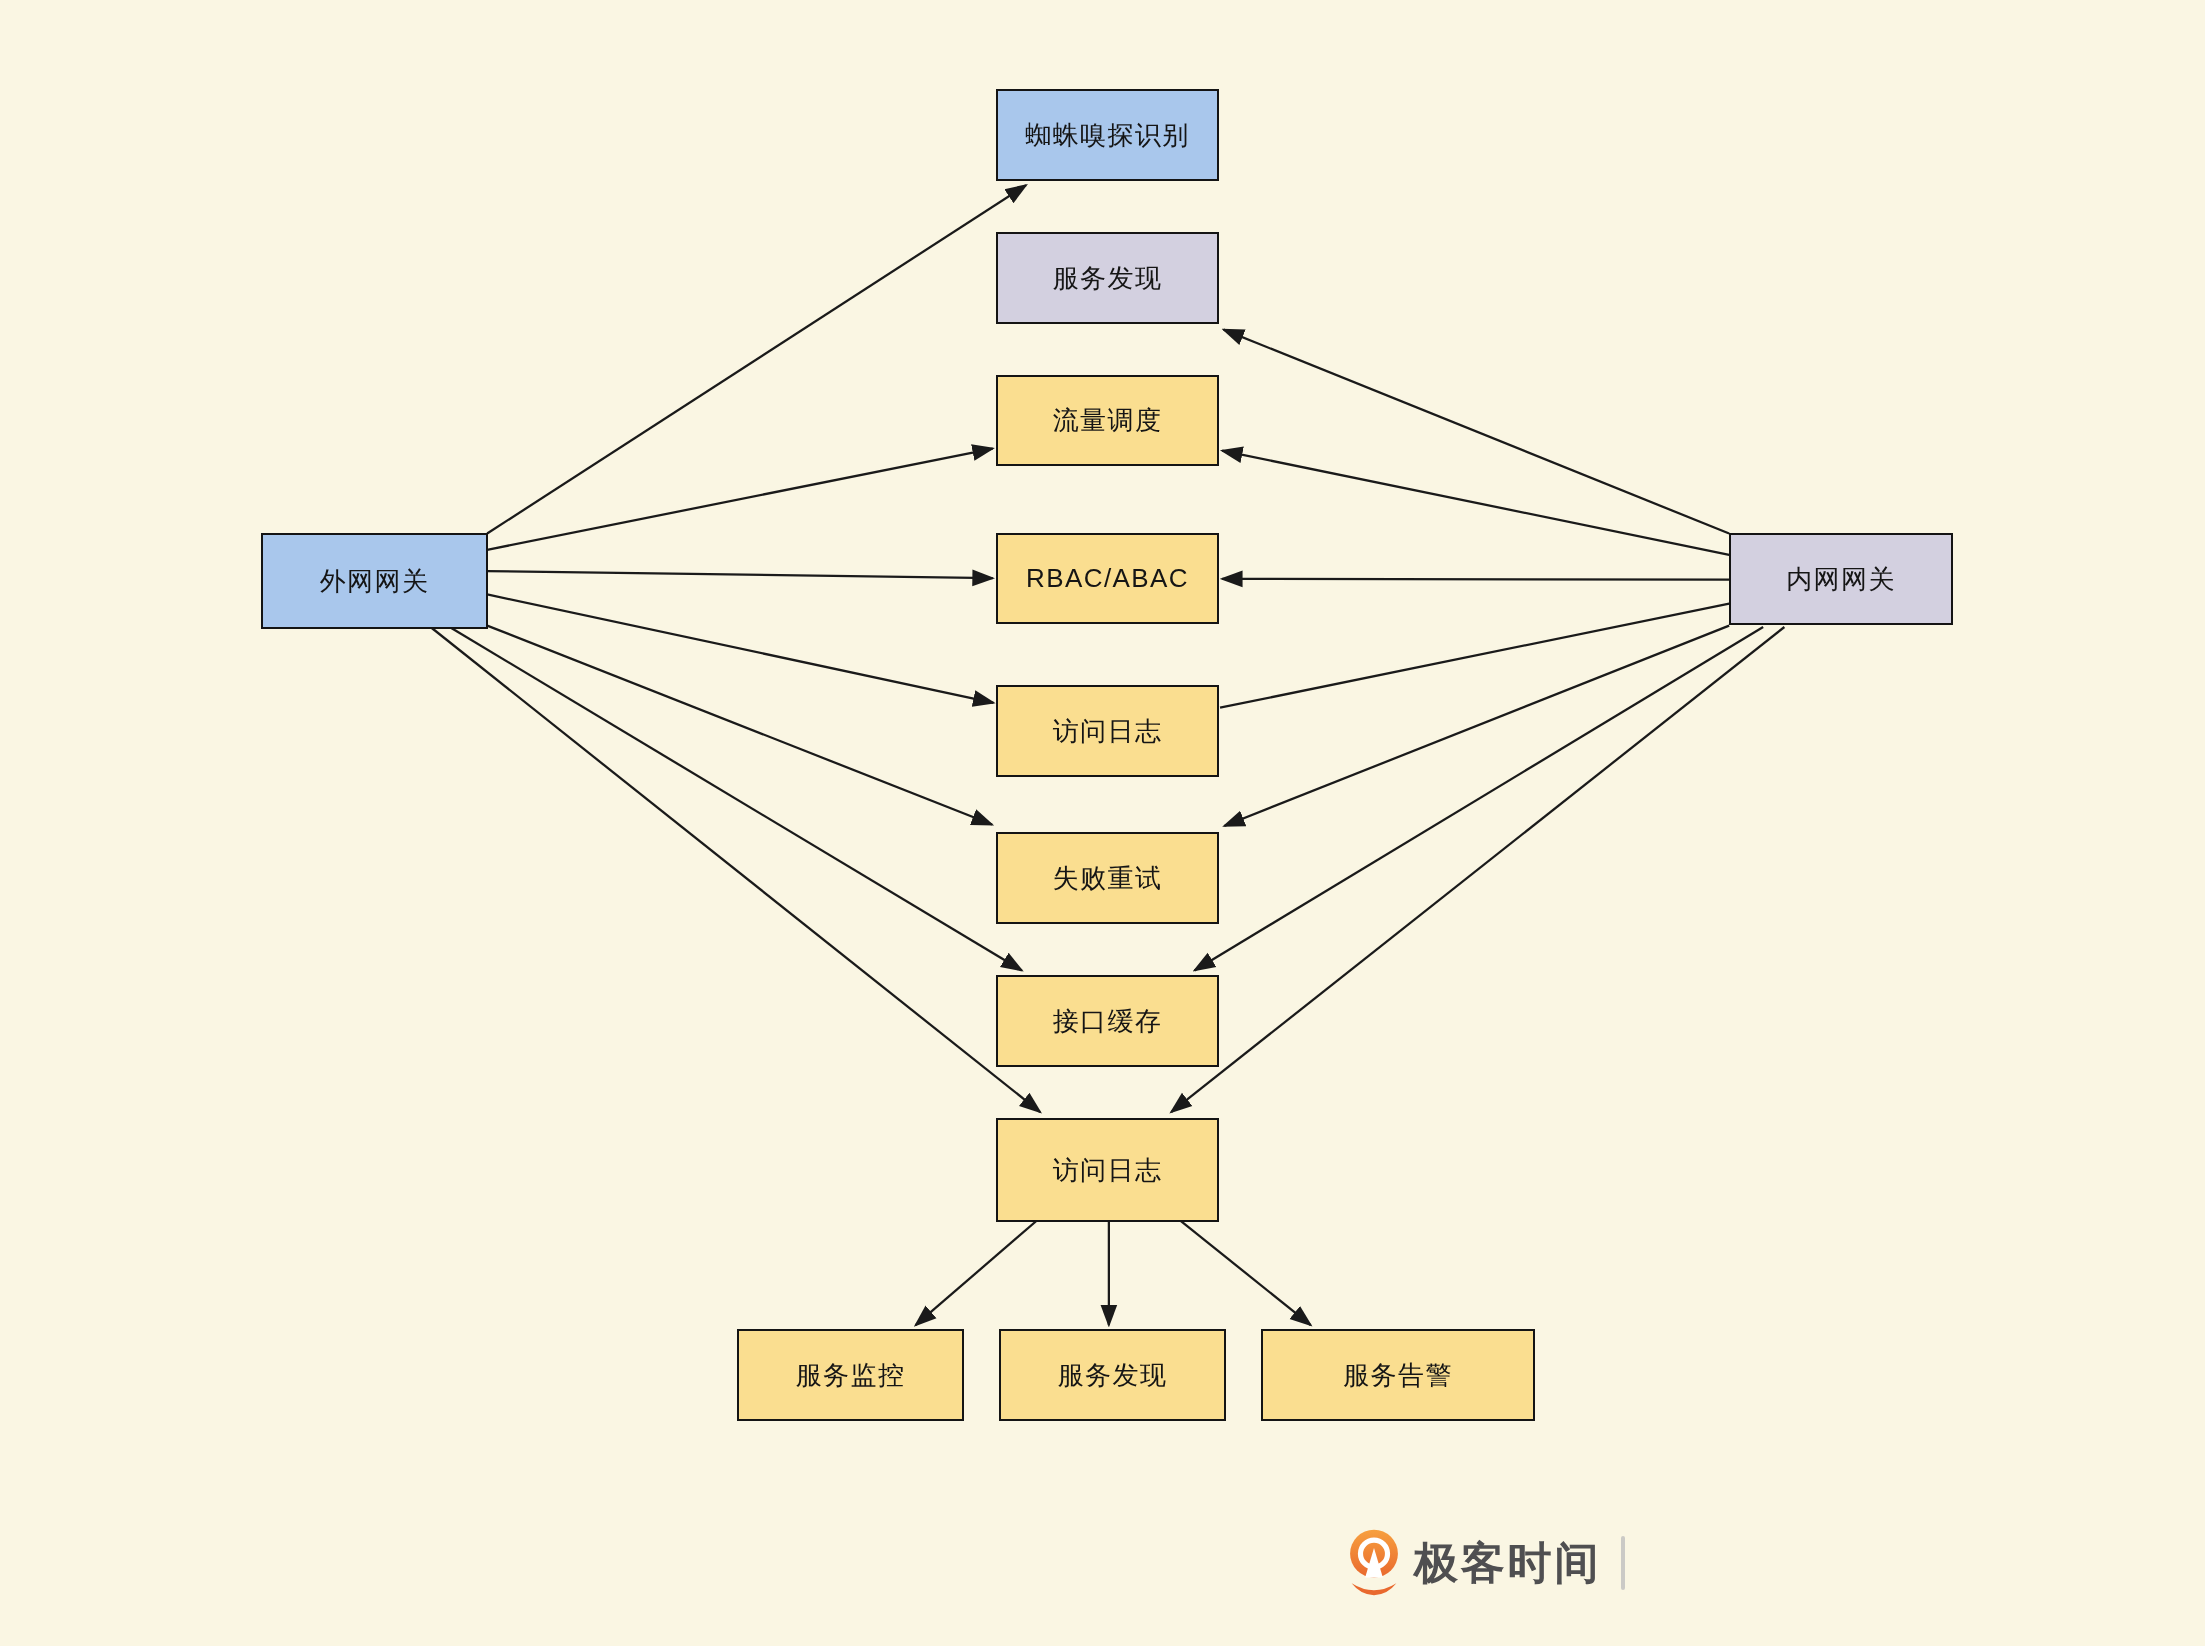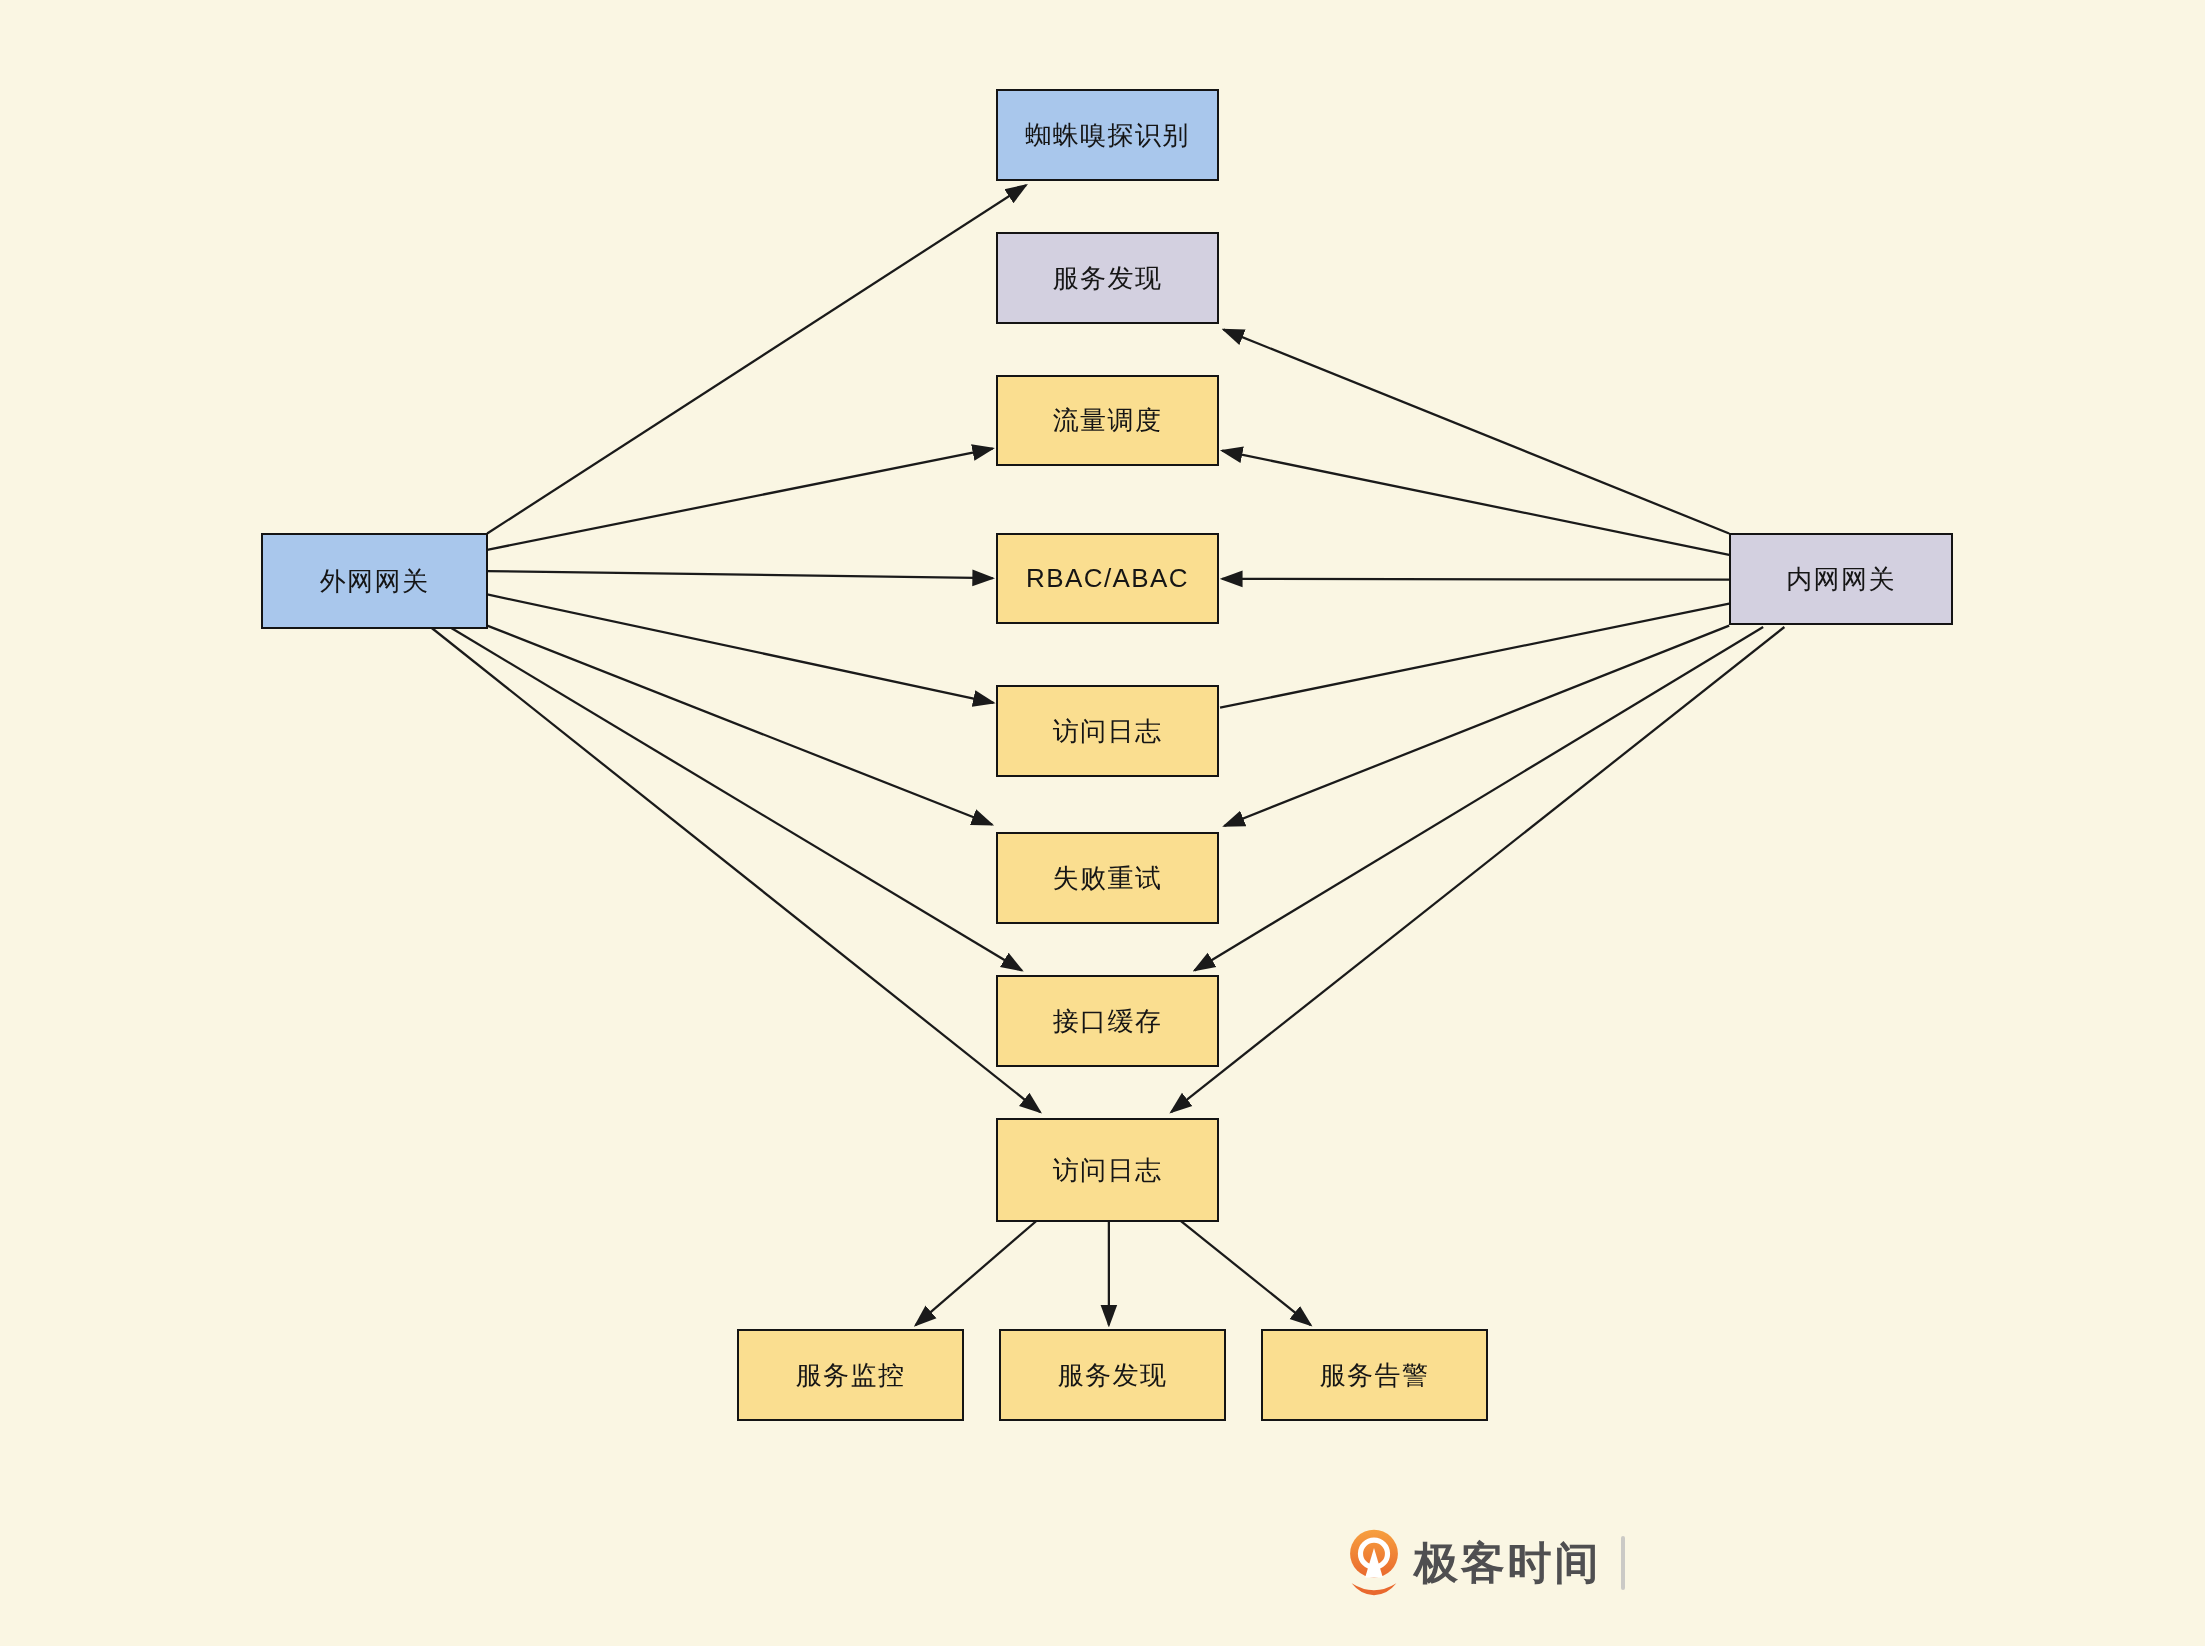--- a/index.html
+++ b/index.html
@@ -90,21 +90,21 @@
       </div>
       <div class="node" style="left: 1729px; top: 533px; width: 224px; height: 92px; background: rgb(211, 208, 224); align-items: center;">
         <span>内网网关</span>
       </div>
       <div class="node" style="left: 737px; top: 1329px; width: 227px; height: 92px; background: rgb(250, 222, 144);">
         <span>服务监控</span>
       </div>
       <div class="node" style="left: 999px; top: 1329px; width: 227px; height: 92px; background: rgb(250, 222, 144);">
         <span>服务发现</span>
       </div>
-      <div class="node" style="left: 1261px; top: 1329px; width: 227px; height: 92px; background: rgb(250, 222, 144);">
+      <div class="node" style="left: 1261px; top: 1329px; width: 274px; height: 92px; background: rgb(250, 222, 144);">
         <span>服务告警</span>
       </div>
     </div>
 
   <div class="footer">
     <svg width="52" height="68" viewBox="0 0 100 130">
       <circle cx="50" cy="47" r="46" fill="url(#logoGrad)"></circle>
       <circle cx="50" cy="47" r="26" fill="none" stroke="#FFFFFF" stroke-width="10"></circle>
       <path d="M50,36 L67,93 L33,93 Z" fill="#FFFFFF"></path>
       <path d="M7,104 Q50,131 93,104 Q76,126 50,127 Q24,126 7,104 Z" fill="#E9692E"></path>

